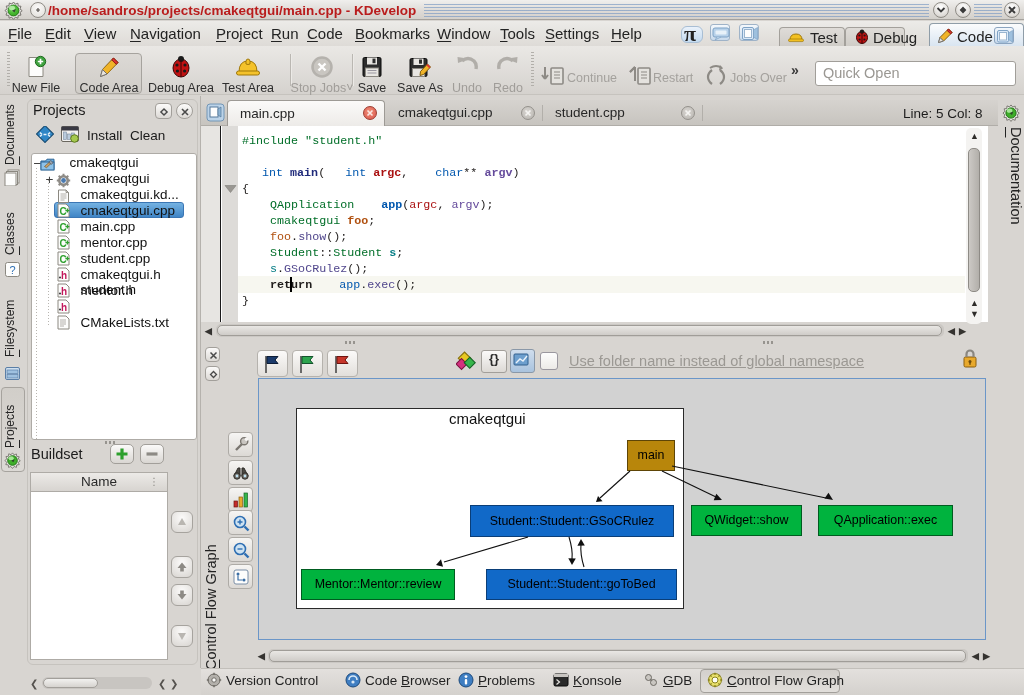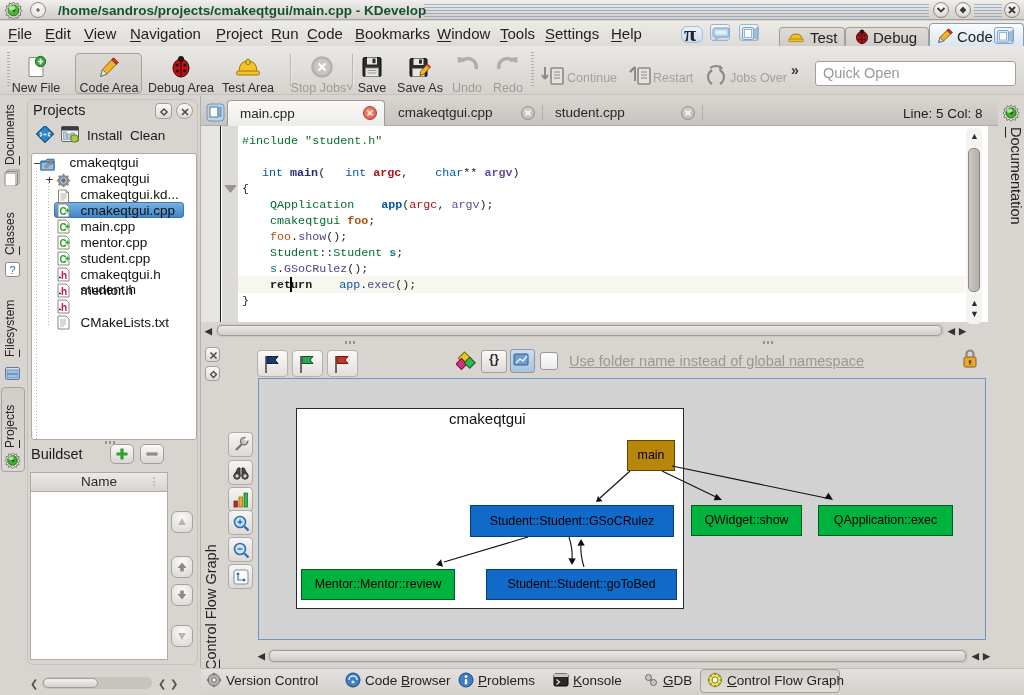--- a/index.html
+++ b/index.html
@@ -10,21 +10,21 @@
 <style>
 #titlebar { position:absolute; left:0; top:0; width:1024px; height:20px;
   background:linear-gradient(#f0efed, #ddDAD6 60%, #d3d0cb);
   border-bottom:1px solid #a5a29d; }
 .stripes { position:absolute; top:4px; height:14px;
   background:repeating-linear-gradient(#7e9cc4 0 1px, rgba(0,0,0,0) 1px 3px); opacity:.7; }
 .wbtn { position:absolute; top:2px; width:16px; height:16px; border-radius:50%;
   background:radial-gradient(circle at 50% 30%, #ffffff, #dedbd7 70%, #bab7b2);
   border:1px solid #8f8c86; }
 .wbtn svg { position:absolute; left:2px; top:2px; }
-#title-text { position:absolute; left:58px; top:2.5px; font-weight:bold; font-size:13.5px; color:#14532d; }
+#title-text { position:absolute; left:48px; top:2.5px; font-weight:bold; font-size:13.5px; color:#b91c1c; }
 </style>
 <div id="titlebar">
   <div class="stripes" style="left:424px;width:505px;"></div>
   <div class="stripes" style="left:974px;width:28px;"></div>
 
   <svg style="position:absolute;left:4px;top:1px" width="19" height="19" viewBox="0 0 19 19">
     <g fill="#e8e6e3" stroke="#77746e" stroke-width="1">
       <path d="M9.5 1 l1.8 2.2 2.6-1 .3 2.8 2.8.3 -1 2.6 2.2 1.8 -2.2 1.8 1 2.6 -2.8.3 -.3 2.8 -2.6-1 -1.8 2.2 -1.8-2.2 -2.6 1 -.3-2.8 -2.8-.3 1-2.6 L1 9.5 l2.2-1.8 -1-2.6 2.8-.3 .3-2.8 2.6 1 z"></path>
     </g>
     <circle cx="9.5" cy="9.5" r="5.4" fill="#3fae2a" stroke="#1e7012"></circle>
@@ -90,21 +90,21 @@
       <rect x="1" y="2" width="16" height="9" rx="2" fill="#b9d2ea" stroke="#7fa3c6"></rect>
       <path d="M5 11 l-2 3 l6 -3" fill="#b9d2ea" stroke="#7fa3c6" stroke-width=".7"></path>
       <rect x="3.5" y="4.5" width="11" height="4" rx="1" fill="#e8f1f9"></rect>
     </svg></div>
 <div class="micon" style="left:739px"><svg width="18" height="15" viewBox="0 0 18 15" style="margin:1px 0 0 0.5px">
       <rect x="1.5" y="1.5" width="11" height="12" rx="1.5" fill="#dceaf9" stroke="#7fa3c6"></rect>
       <rect x="3.5" y="3.5" width="7" height="8" fill="#fdfdfd" stroke="#9ab5cf"></rect>
       <path d="M12.5 4 l4 -2.5 v12 l-4 -2.5 z" fill="#9ec0de" stroke="#7fa3c6" stroke-width=".7"></path>
     </svg></div>
 <div class="area-tab" style="left:779px;width:66px;padding:1px 0 0 30px;">Test</div>
-<div class="area-tab" style="left:845px;width:84px;padding:1px 0 0 27px;">Debug</div>
+<div class="area-tab" style="left:845px;width:60px;padding:1px 0 0 27px;">Debug</div>
 <div class="area-tab" id="tab-code" style="left:929px;top:23px;height:23px;width:95px;background:linear-gradient(#fbfcfd,#d9e5f1);border-color:#8f9da8;padding:4px 0 0 27px;">Code</div>
 <div class="micon" style="left:994px;top:27px;border-color:#8aa4c0;"><svg width="18" height="15" viewBox="0 0 18 15" style="margin:0.5px 0 0 0.5px">
       <rect x="1.5" y="1.5" width="11" height="11.5" rx="1.5" fill="#dceaf9" stroke="#7fa3c6"></rect>
       <rect x="3.5" y="3.5" width="7" height="7.5" fill="#fdfdfd" stroke="#9ab5cf"></rect>
       <path d="M12.5 4 l4 -2.5 v11.5 l-4 -2.5 z" fill="#9ec0de" stroke="#7fa3c6" stroke-width=".7"></path>
     </svg></div>
 <svg style="position:absolute;left:788px;top:30px" width="16" height="13" viewBox="0 0 16 13">
     <path d="M2 10 Q2 4 8 4 Q14 4 14 10 Z" fill="#f2c021" stroke="#a07808"></path>
     <rect x="0.5" y="9" width="15" height="2.6" rx="1.3" fill="#f2c021" stroke="#a07808" stroke-width=".7"></rect>
   </svg>

